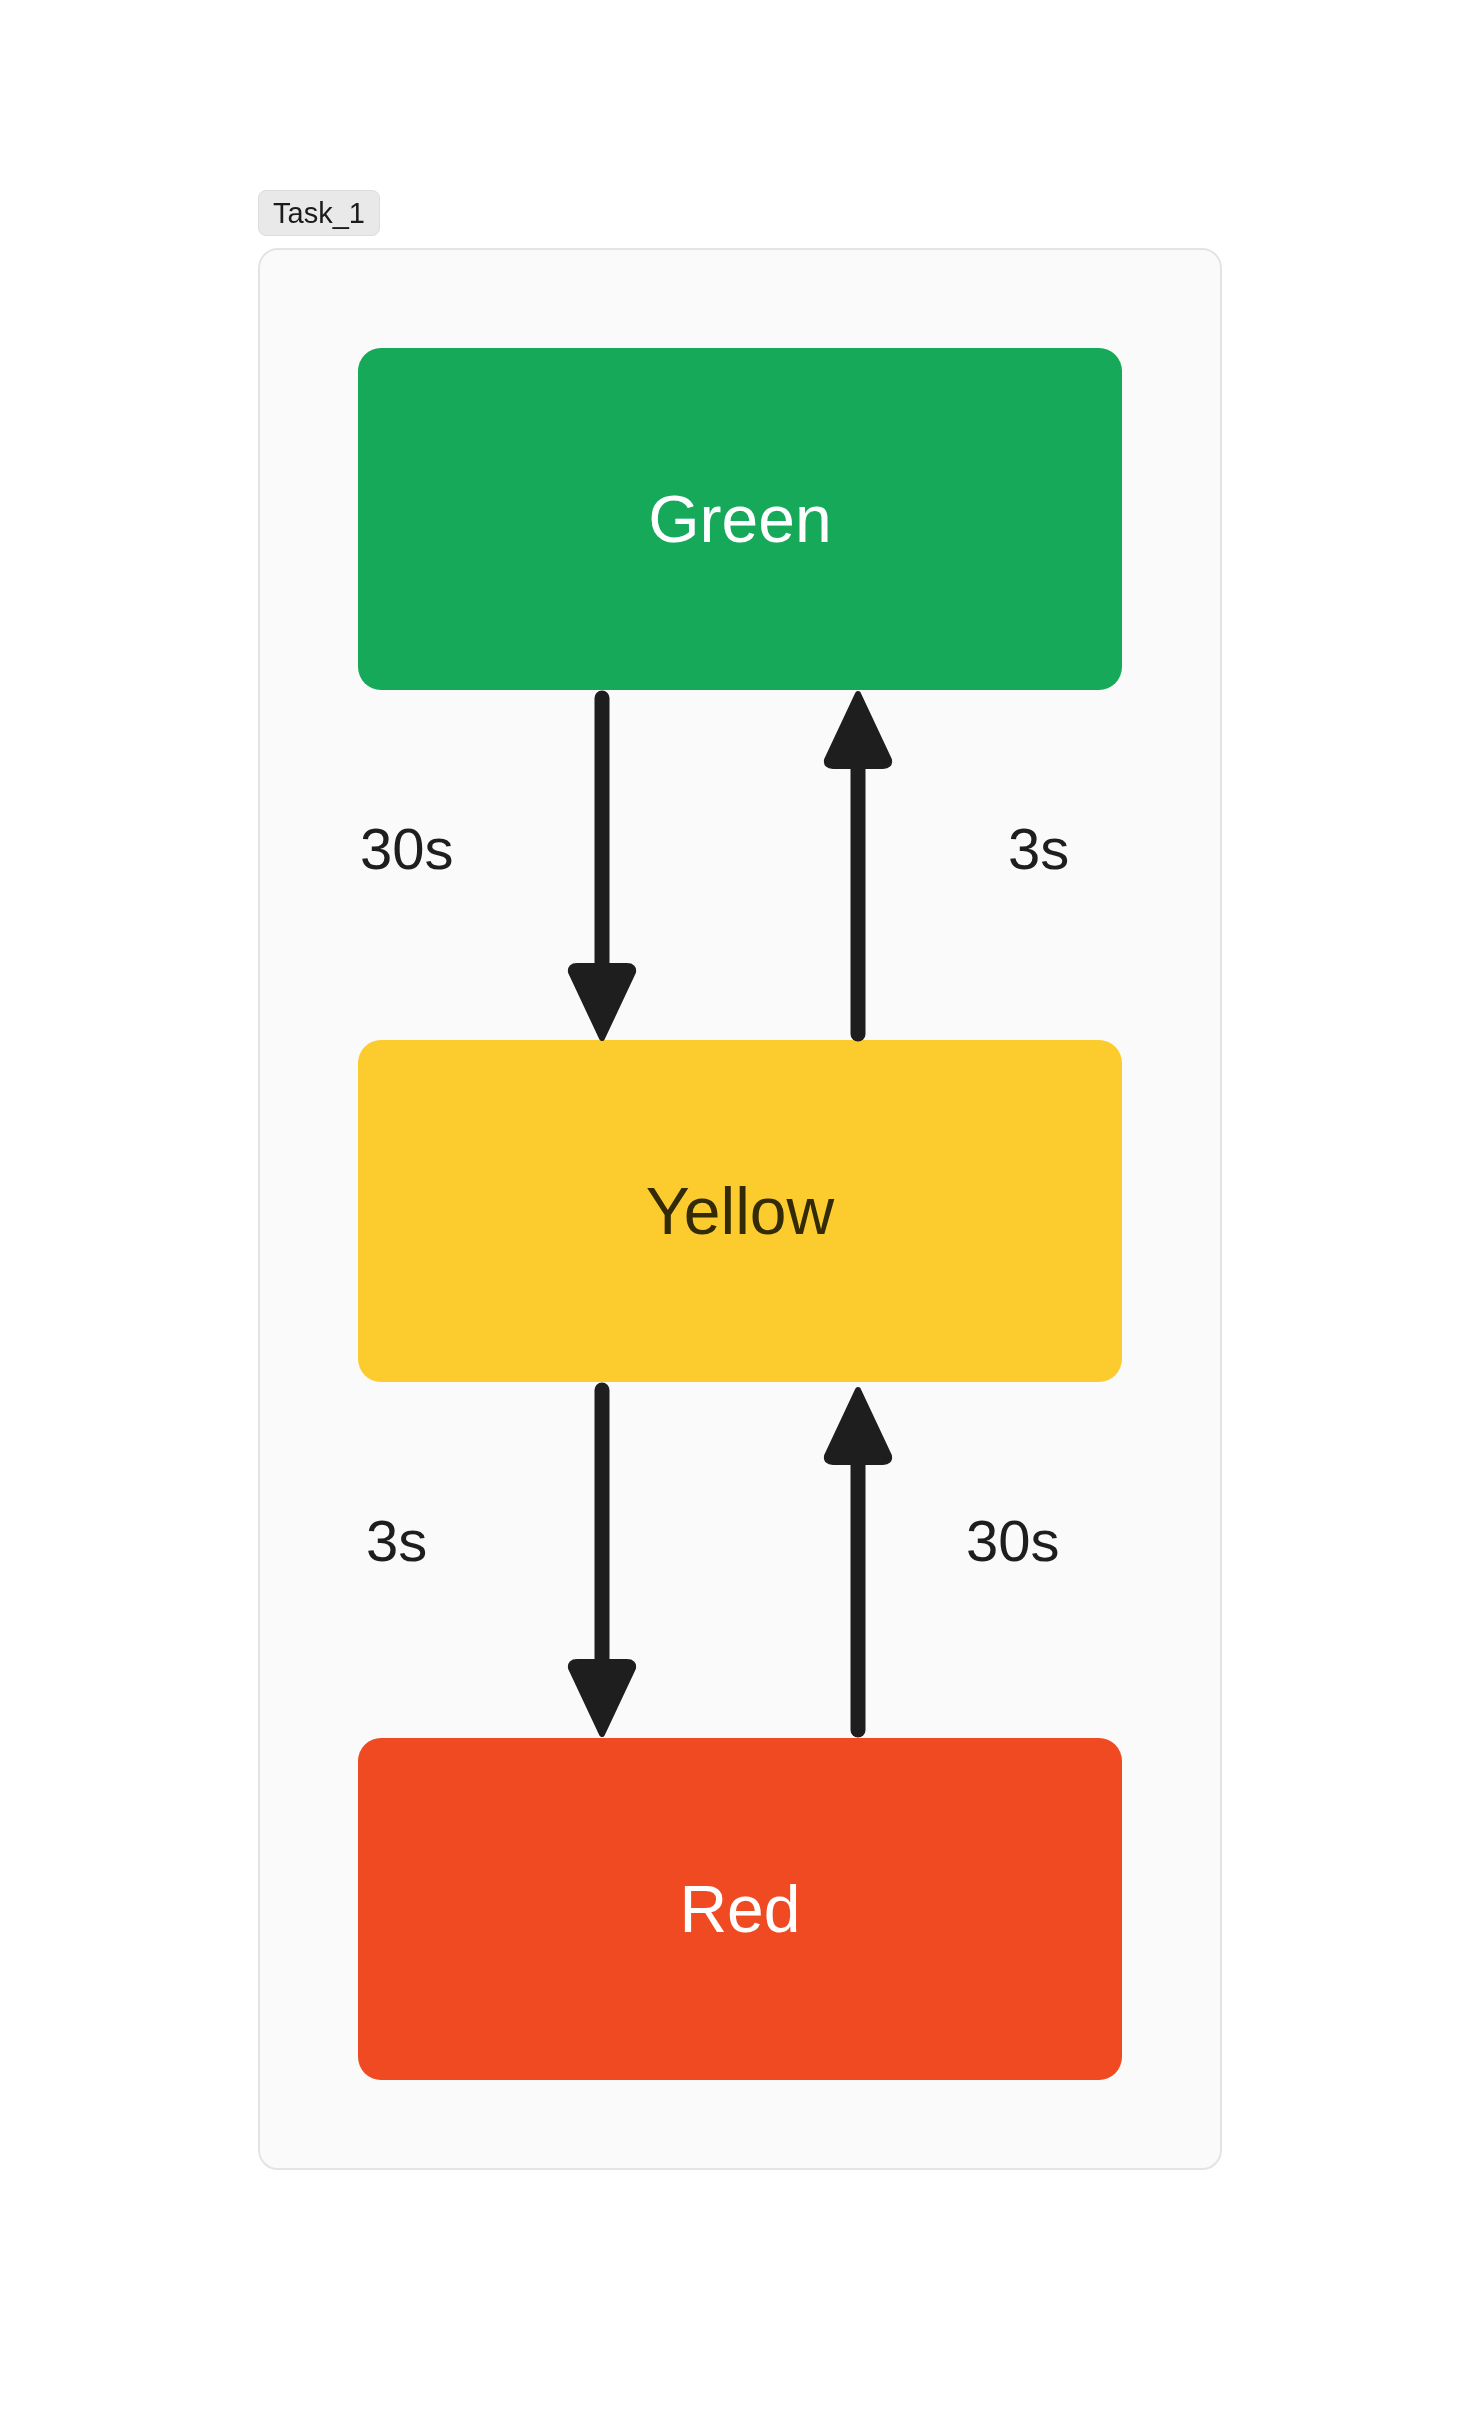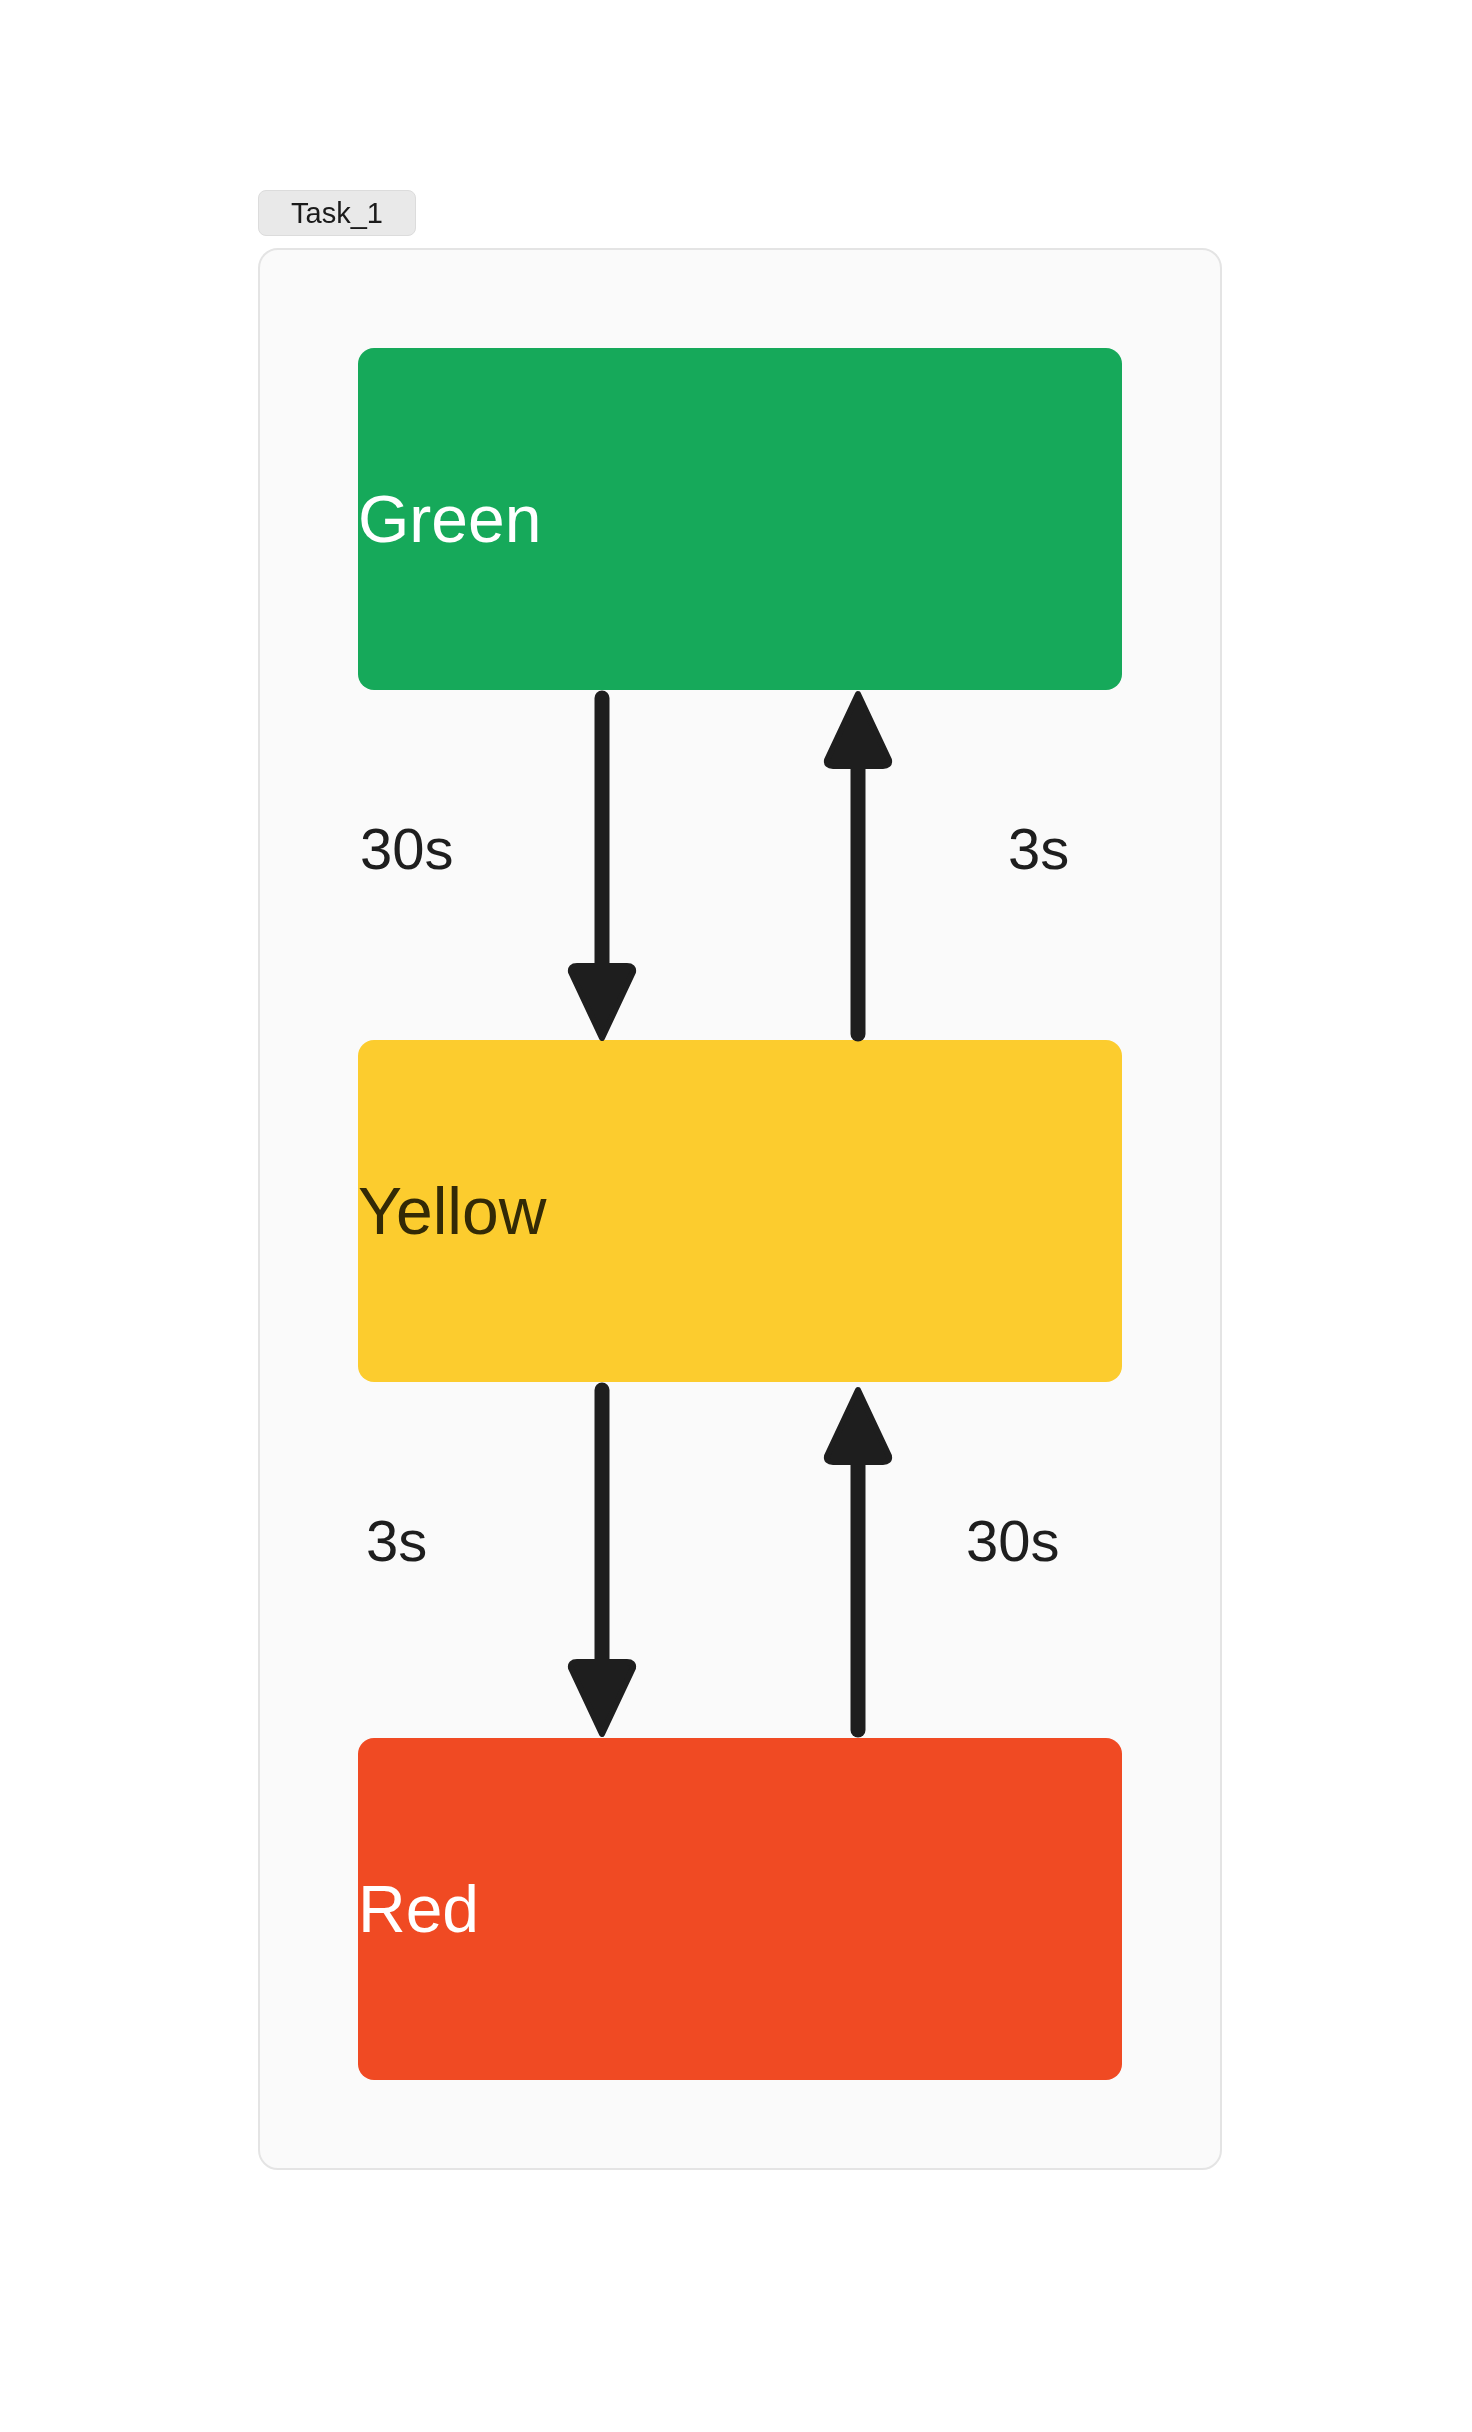--- a/index.html
+++ b/index.html
@@ -34,43 +34,43 @@
     background: #FAFAFA;
     border: 2px solid #E4E4E4;
     border-radius: 20px;
   }
 
   .subgraph-label {
     position: absolute;
     left: 258px;
     top: 190px;
     height: 44px;
-    padding: 0 32px;
+    padding: 0 14px;
     display: flex;
     align-items: center;
     justify-content: center;
     background: #E9E9E9;
     border: 1px solid #DCDCDC;
     border-radius: 8px;
     font-size: 29px;
     line-height: 1;
     color: #1B1B1B;
     white-space: nowrap;
   }
 
   
   .state-node {
     position: absolute;
     left: 358px;
     width: 764px;
     height: 342px;
-    border-radius: 16px;
+    border-radius: 23px;
     display: flex;
     align-items: center;
-    justify-content: flex-start;
+    justify-content: center;
     font-size: 66px;
     line-height: 1;
     white-space: nowrap;
   }
   .state-green  { top: 348px;  background: #16A95A; color: #FFFFFF; }
   .state-yellow { top: 1040px; background: #FCCC2E; color: #332A06; }
   .state-red    { top: 1738px; background: #F04A23; color: #FFFFFF; }
 
   
   .edge-arrow {

